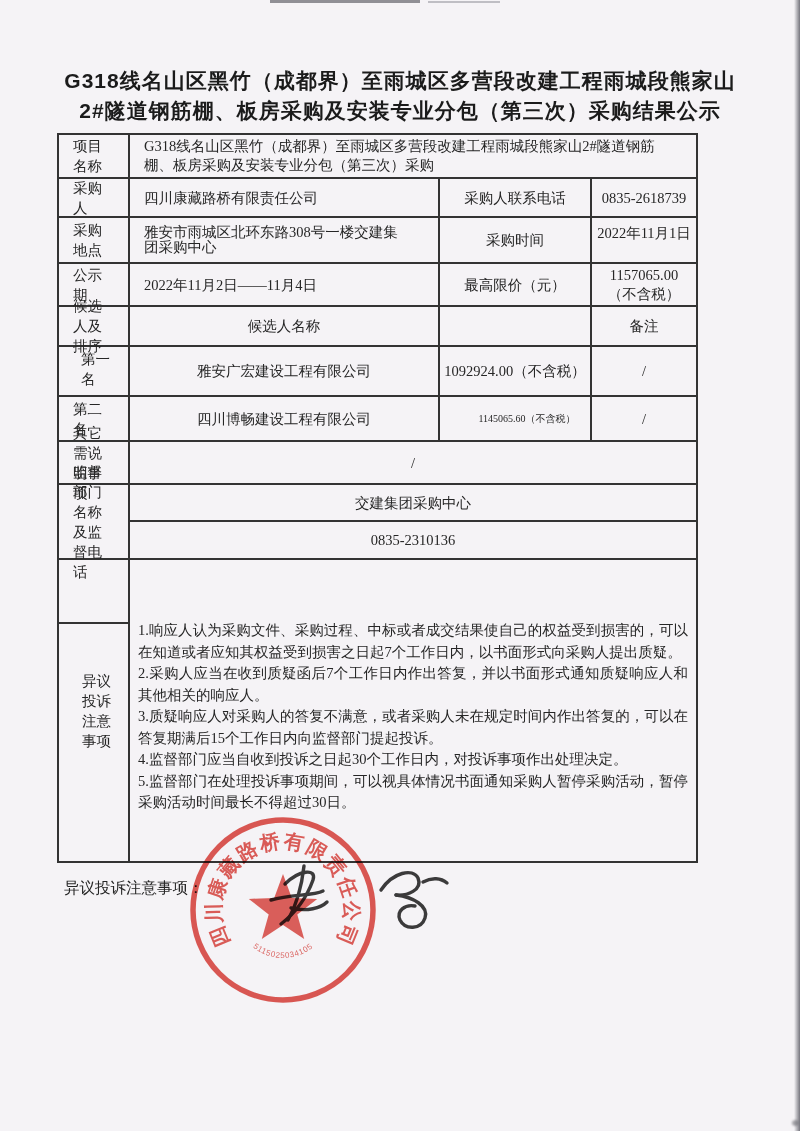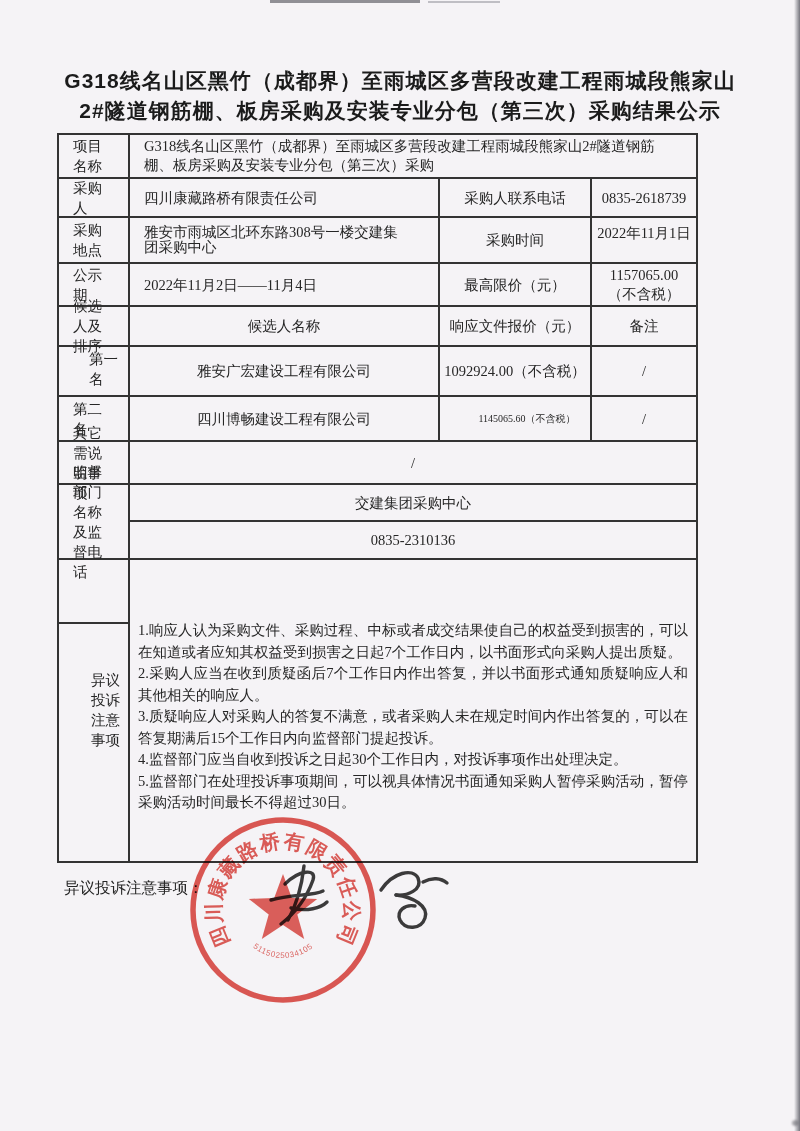--- a/index.html
+++ b/index.html
@@ -119,28 +119,25 @@
     <div class="cell c-center" style="left:533px; top:129px; width:104px; height:41px; line-height:19px;">
         <span>1157065.00（不含税）</span>
       </div>
 
     <div class="cell c-left" style="left:0; top:172px; width:69px; height:38px;">
         <span>候选人及排序</span>
       </div>
     <div class="cell c-center" style="left:71px; top:172px; width:308px; height:38px;">
         <span>候选人名称</span>
       </div>
-    <div class="cell c-center" style="left:381px; top:172px; width:150px; height:38px;">
-        <span>响应文件报价（元）</span>
-      </div>
     <div class="cell c-center" style="left:533px; top:172px; width:104px; height:38px;">
         <span>备注</span>
       </div>
 
-    <div class="cell c-left" style="left:16px; top:212px; width:69px; height:44px;border-radius:16px;">
+    <div class="cell c-left" style="left:8px; top:212px; width:69px; height:44px;border-radius:16px;">
         <span>第一名</span>
       </div>
     <div class="cell c-center" style="left:71px; top:212px; width:308px; height:48px;">
         <span>雅安广宏建设工程有限公司</span>
       </div>
     <div class="cell c-center" style="left:381px; top:212px; width:150px; height:48px; line-height:19px;">
         <span>1092924.00（不含税）</span>
       </div>
     <div class="cell c-center" style="left:533px; top:212px; width:104px; height:48px;">
         <span>/</span>
@@ -169,21 +166,21 @@
     <div class="cell c-left" style="left:0; top:350px; width:69px; height:73px;">
         <span>监督部门名称及监督电话</span>
       </div>
     <div class="cell c-center" style="left:71px; top:350px; width:566px; height:35px;">
         <span>交建集团采购中心</span>
       </div>
     <div class="cell c-center" style="left:71px; top:387px; width:566px; height:36px;">
         <span>0835-2310136</span>
       </div>
 
-    <div class="cell c-left" style="left:18px; top:425px; width:69px; height:301px;font-family:Liberation Mono, monospace;">
+    <div class="cell c-left" style="left:9px; top:425px; width:69px; height:301px;">
         <span>异议投诉注意事项</span>
       </div>
     <div class="cell obj-cell" style="left:71px; top:425px; width:566px; height:275px;">
       <div class="obj-item">1.响应人认为采购文件、采购过程、中标或者成交结果使自己的权益受到损害的，可以在知道或者应知其权益受到损害之日起7个工作日内，以书面形式向采购人提出质疑。</div>
       <div class="obj-item">2.采购人应当在收到质疑函后7个工作日内作出答复，并以书面形式通知质疑响应人和其他相关的响应人。</div>
       <div class="obj-item">3.质疑响应人对采购人的答复不满意，或者采购人未在规定时间内作出答复的，可以在答复期满后15个工作日内向监督部门提起投诉。</div>
       <div class="obj-item">4.监督部门应当自收到投诉之日起30个工作日内，对投诉事项作出处理决定。</div>
       <div class="obj-item">5.监督部门在处理投诉事项期间，可以视具体情况书面通知采购人暂停采购活动，暂停采购活动时间最长不得超过30日。</div>
     </div>
   </div>

